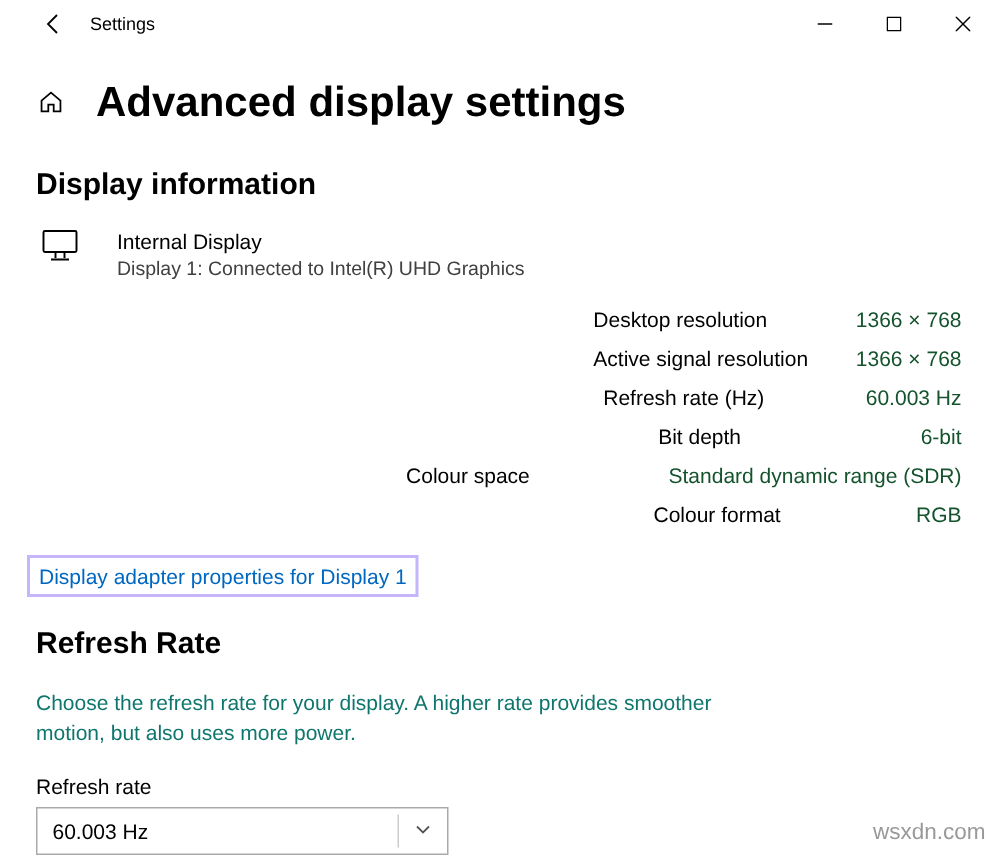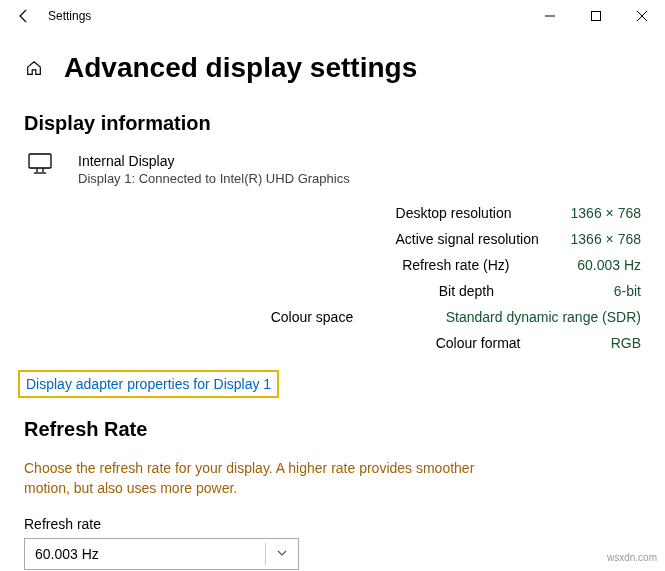--- a/index.html
+++ b/index.html
@@ -9,21 +9,21 @@
     color: #000000;
     width: 665px;
     height: 571px;
     overflow: hidden;
     position: relative;
   }
   .titlebar {
     display: flex;
     align-items: center;
     height: 32px;
-    padding-left: 8px;
+    padding-left: 20px;
   }
   .titlebar .back {
     width: 32px; height: 32px;
     display: flex; align-items: center; justify-content: center;
     font-size: 16px;
     cursor: pointer;
   }
   .titlebar .title {
     font-size: 12px;
     margin-left: 8px;
@@ -96,28 +96,28 @@
     color: #000;
   }
   .info-value {
     color: #14532d;
   }
   .link {
     color: #0067c0;
     font-size: 14px;
     cursor: pointer;
     display: inline-block;
-    border: 2px solid #eab308;
+    border: 2px solid #c4b5fd;
     padding: 4px 6px;
     margin-left: -6px;
     margin-bottom: 20px;
   }
   .sub-desc {
     font-size: 14px;
-    color: #a16207;
+    color: #0f766e;
     margin-bottom: 18px;
     line-height: 1.4;
     max-width: 480px;
   }
   .field-label {
     font-size: 14px;
     color: #000;
     margin-bottom: 6px;
   }
   .dropdown {
@@ -143,21 +143,21 @@
   .dropdown .chev {
     position: absolute;
     right: 10px;
     top: 50%;
     transform: translateY(-50%);
   }
   .watermark {
     position: absolute;
     right: 8px;
     bottom: 8px;
-    font-size: 10px;
+    font-size: 15px;
     color: #999;
   }
 </style>
 </head>
 <body>
 
 <div class="titlebar">
   <div class="back">
     <svg viewBox="0 0 16 16" width="16" height="16">
         <path d="M10 2 L4 8 L10 14" stroke="#000" stroke-width="1.2" fill="none"></path>

